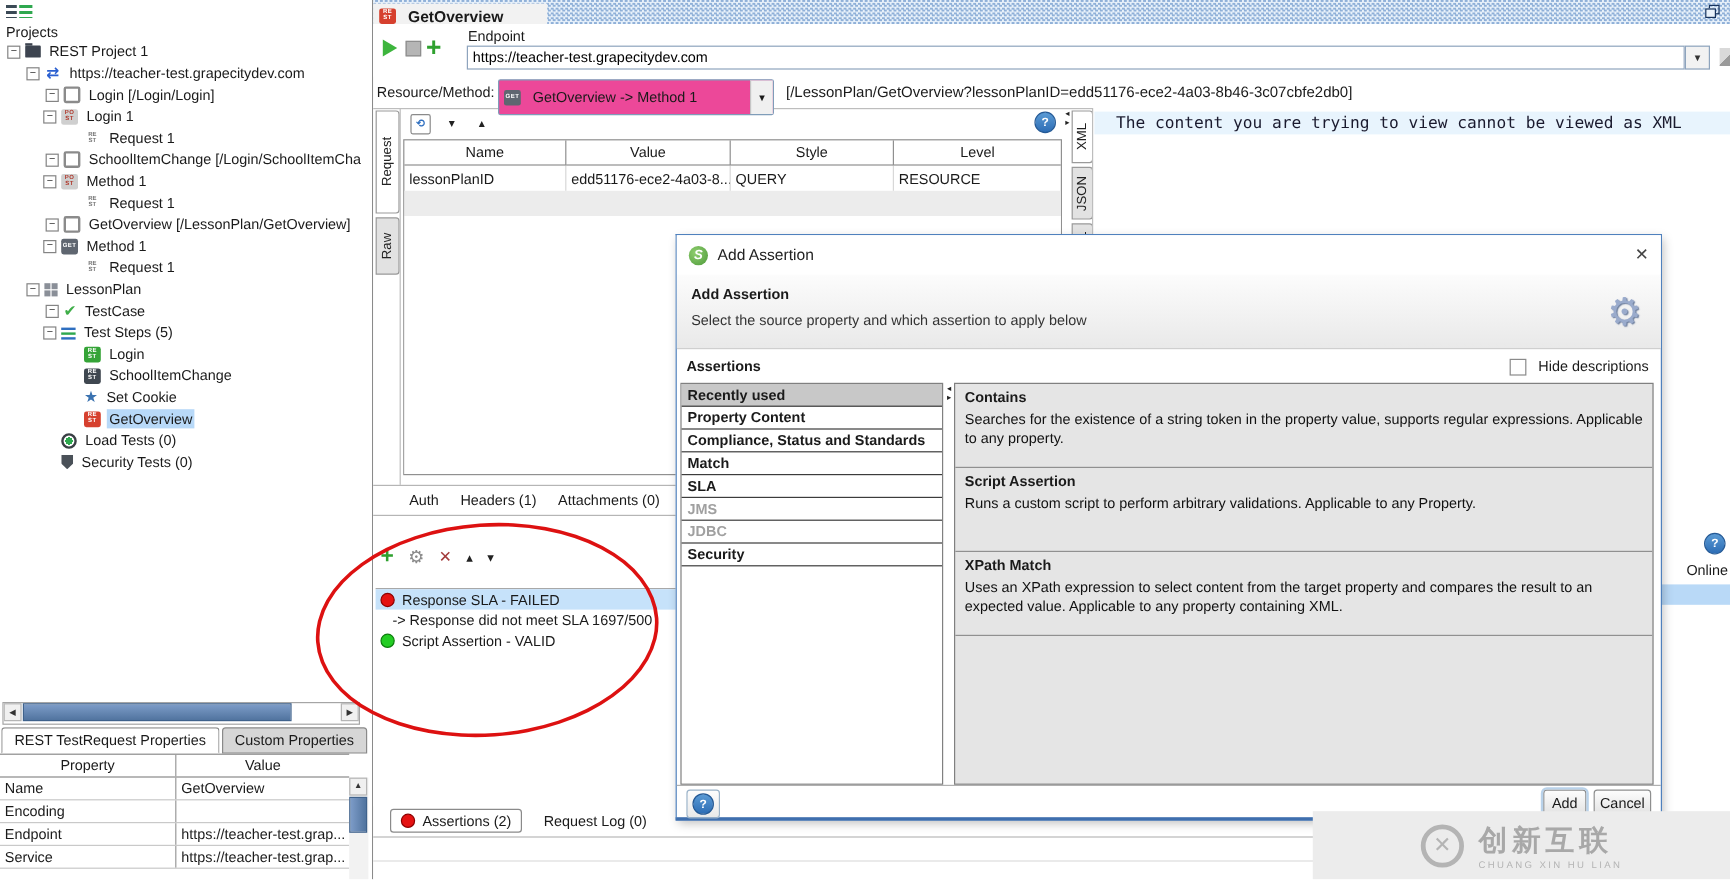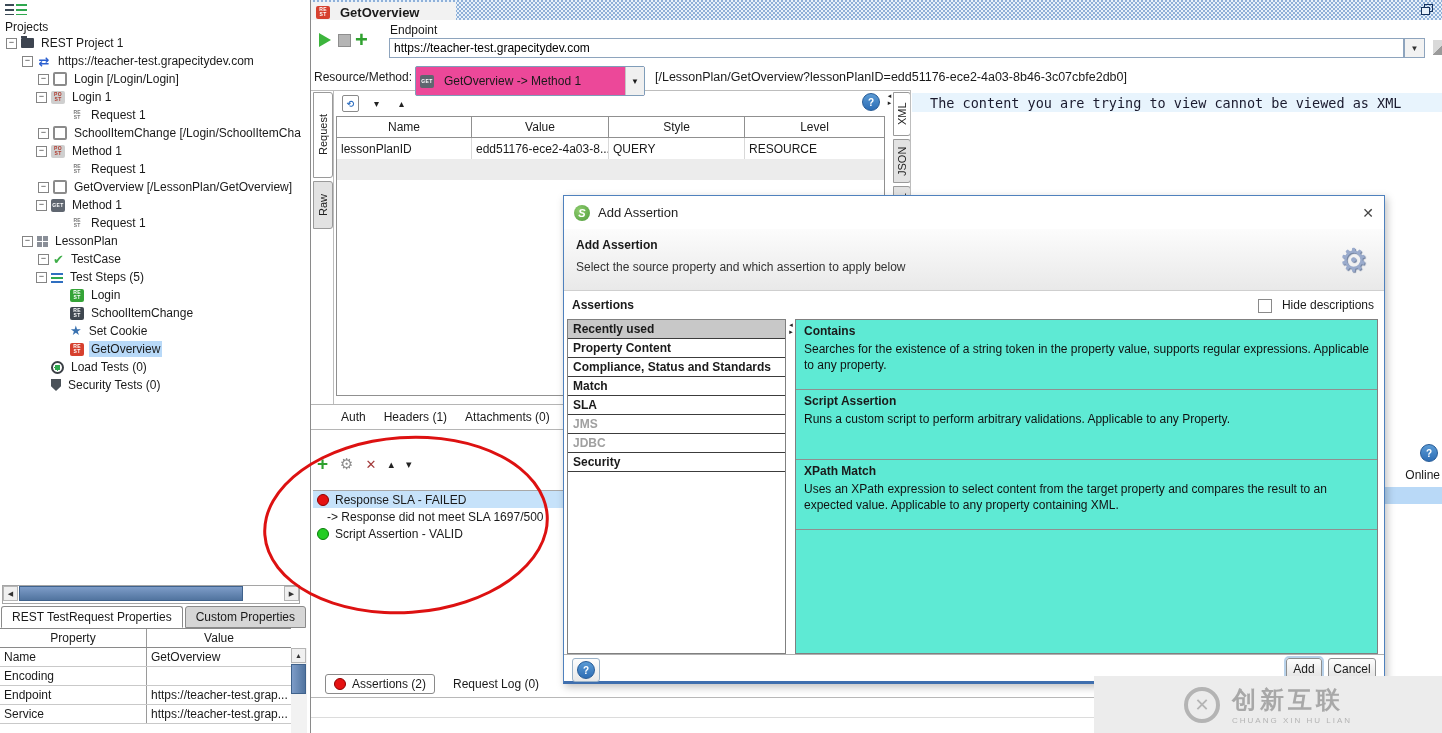--- a/index.html
+++ b/index.html
@@ -195,21 +195,21 @@
   .dlg-assert-row{position:absolute;left:0;top:95px;width:100%;height:28px;}
   .dlg-assert-lbl{position:absolute;left:8px;top:7px;font-weight:bold;font-size:12px;}
   .chk{position:absolute;right:112px;top:8px;width:12px;height:12px;border:1px solid #8a8a8a;background:#fff;}
   .chk-lbl{position:absolute;right:10px;top:7px;font-size:12px;}
   .cat-list{position:absolute;left:3px;top:123px;width:219px;height:335px;border:1px solid #808080;background:#fff;box-sizing:border-box;}
   .cat{height:18px;display:flex;align-items:center;padding-left:5px;font-weight:bold;font-size:12px;border-bottom:1px solid #3c3c3c;}
   .cat.selected{background:#c8c8c8;}
   .cat.disabled{color:#a0a0a0;}
   .dlg-split{position:absolute;left:223px;top:125px;width:8px;display:flex;flex-direction:column;align-items:center;font-size:7px;line-height:7px;color:#222;}
   .dlg-split .sa1::before{content:"\25C2";} .dlg-split .sa2::before{content:"\25B8";}
-  .desc-panel{position:absolute;left:231px;top:123px;width:583px;height:335px;border:1px solid #808080;background:#5eead4;box-sizing:border-box;overflow:hidden;}
+  .desc-panel{position:absolute;left:231px;top:123px;width:583px;height:335px;border:1px solid #808080;background:#e5e5e5;box-sizing:border-box;overflow:hidden;}
   .desc{padding:4px 8px;border-bottom:1px solid #909090;height:61px;}
   .desc.selected{background:#c9c9c9;}
   .desc-title{font-weight:bold;font-size:12px;margin-bottom:3px;}
   .desc-text{font-size:12px;line-height:16px;color:#111;}
   .dlg-bottom{position:absolute;left:0;top:458px;width:100%;height:28px;border-top:1px solid #b0b0b0;}
   .help-btn{position:absolute;left:8px;top:3px;width:26px;height:22px;border:1px solid #9ab2c8;border-radius:3px;background:linear-gradient(#fdfdfd,#e9e9e9);
      display:flex;align-items:center;justify-content:center;}
   .btn{position:absolute;top:3px;height:22px;border:1px solid #8e8f8f;border-radius:3px;background:linear-gradient(#fdfdfd,#e2e2e2);
      font-size:12px;display:flex;align-items:center;justify-content:center;box-sizing:border-box;}
   .btn-add{right:62px;width:36px;outline:2px solid #b9d2ea;}

